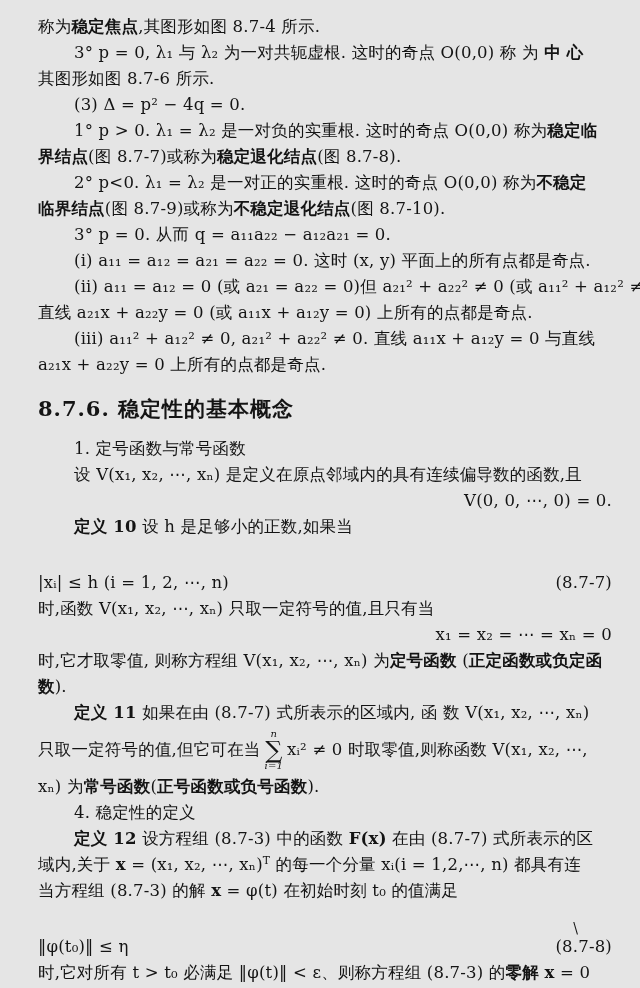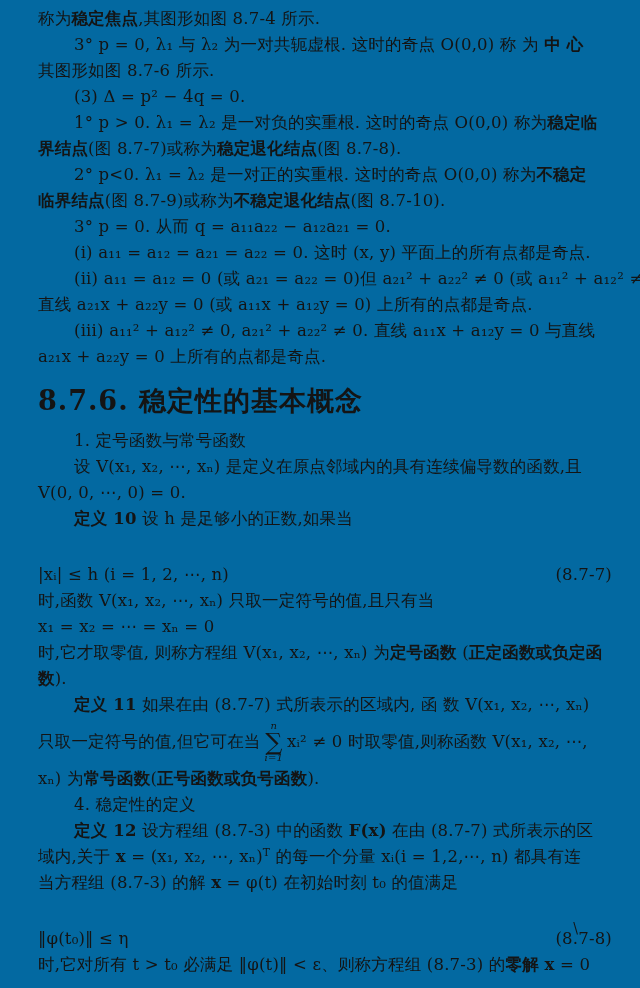--- a/index.html
+++ b/index.html
@@ -1,37 +1,37 @@
 <!DOCTYPE html>
 <html><head>
 <meta charset="utf-8">
 <style>
   html,body{margin:0;padding:0;background:#fbfbf9;}
   .page{
     position:relative;
     width:640px;height:988px;
     box-sizing:border-box;
-    background:#0369a1;
+    background:#e5e5e5;
     color:#141414;
     font-family:"DejaVu Serif","Liberation Serif",serif;
-    padding:6px 28px 0 38px;
+    padding:14px 28px 0 38px;
     overflow:hidden;
   }
   .ln{
     font-size:16.5px;
     line-height:26px;
     white-space:nowrap;
     letter-spacing:0.2px;
   }
   .ind{padding-left:36px;}
-  .ctr{text-align:left;}
+  .ctr{text-align:right;}
   .b{font-weight:700;}
   .sp{vertical-align:super;font-size:0.65em;line-height:0;}
   .hd{
-    font-size:27px;
+    font-size:21px;
     font-weight:700;
     letter-spacing:1px;
     margin:16px 0 12px 0;
     line-height:30px;
   }
   .frm{display:flex;align-items:baseline;}
   .frm-body{flex:1;margin-top:30px;}
   .eqno{text-align:left;}
   .sumln{display:flex;align-items:center;height:48px;}
   .sum{

